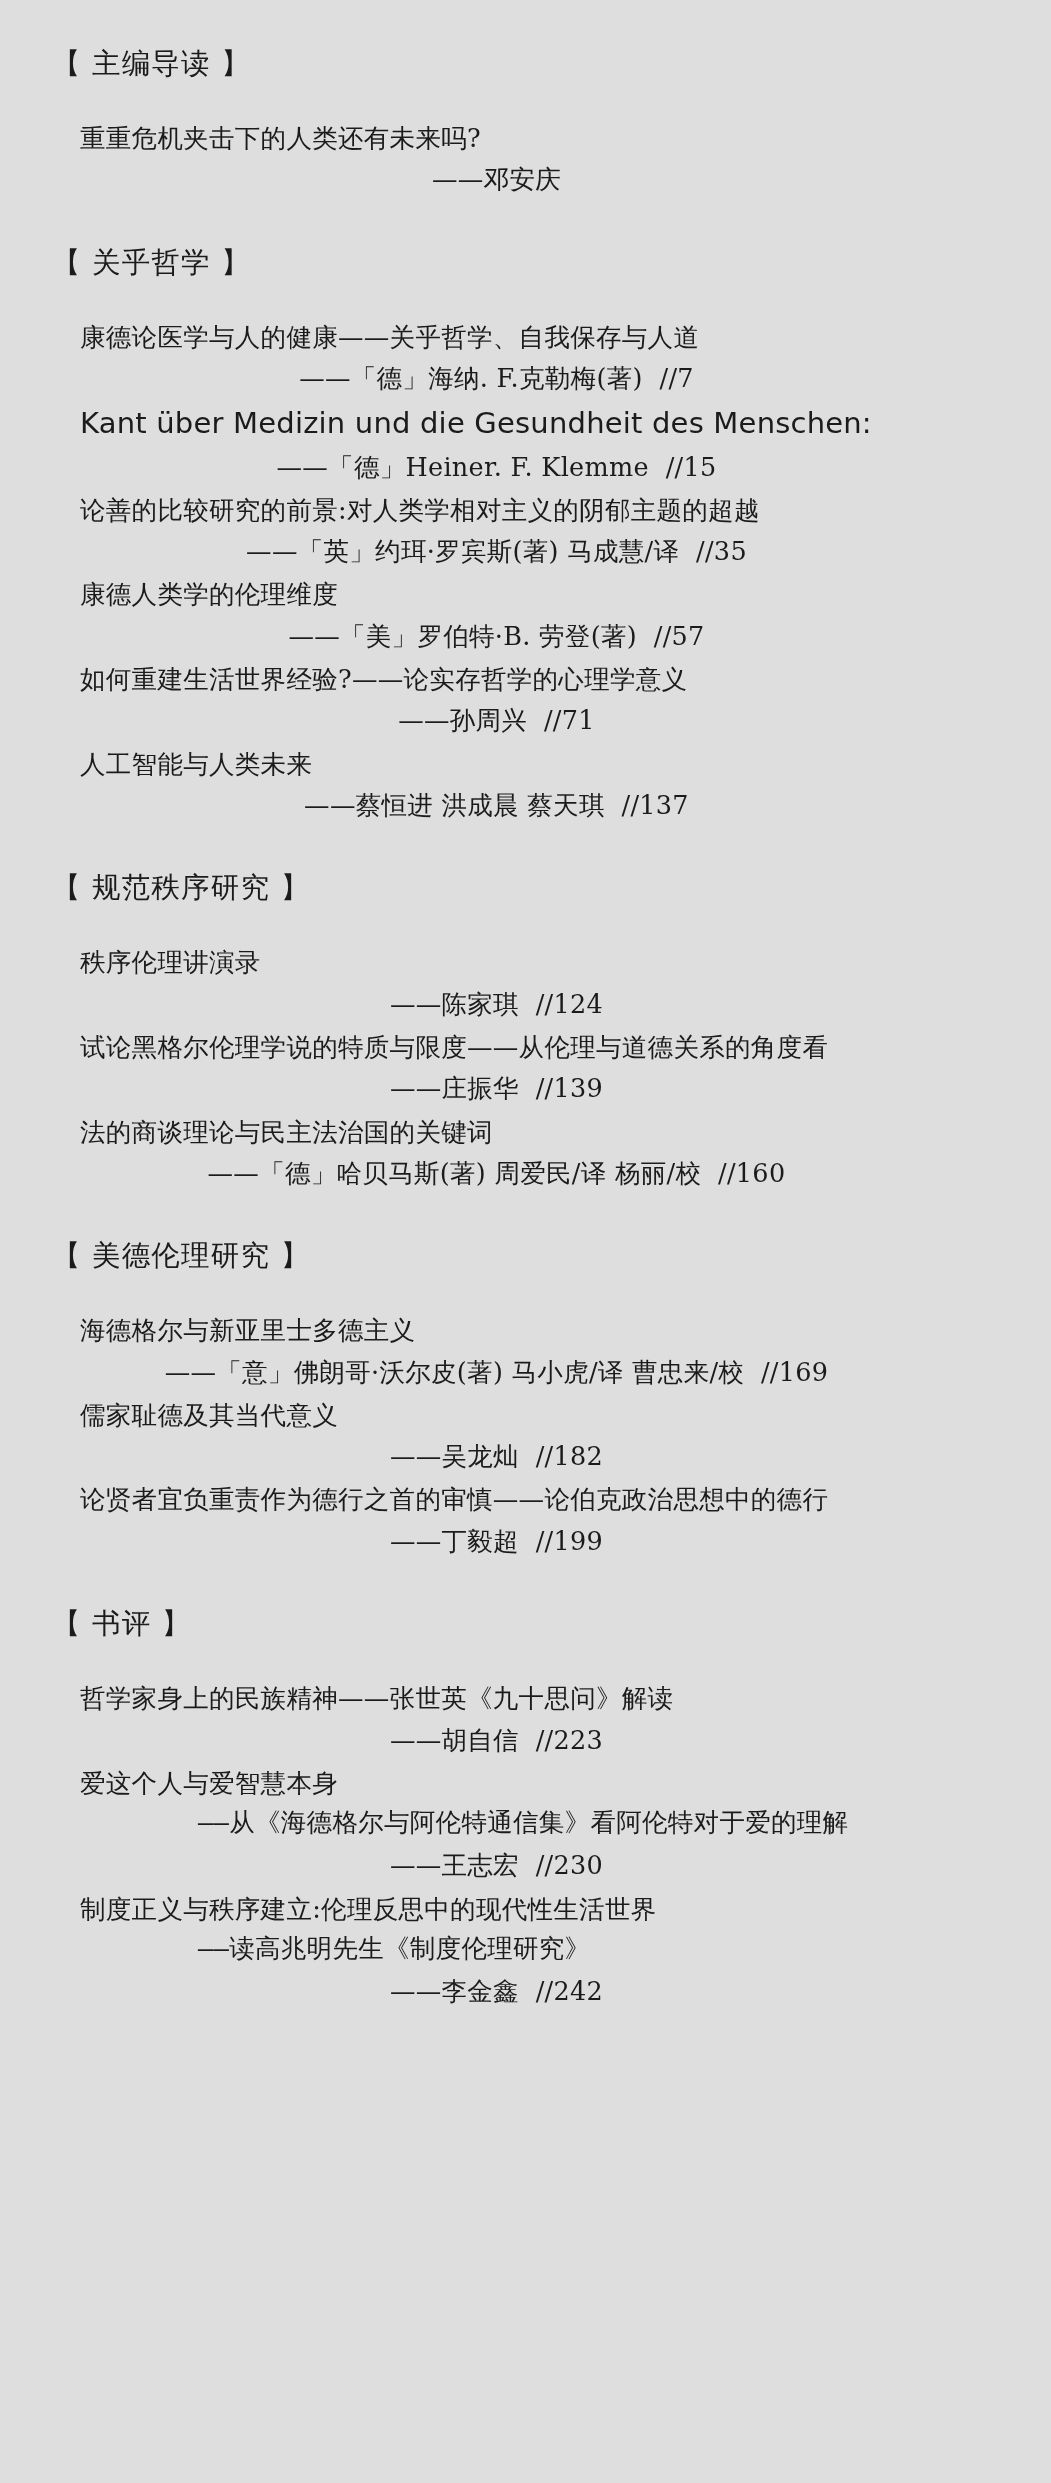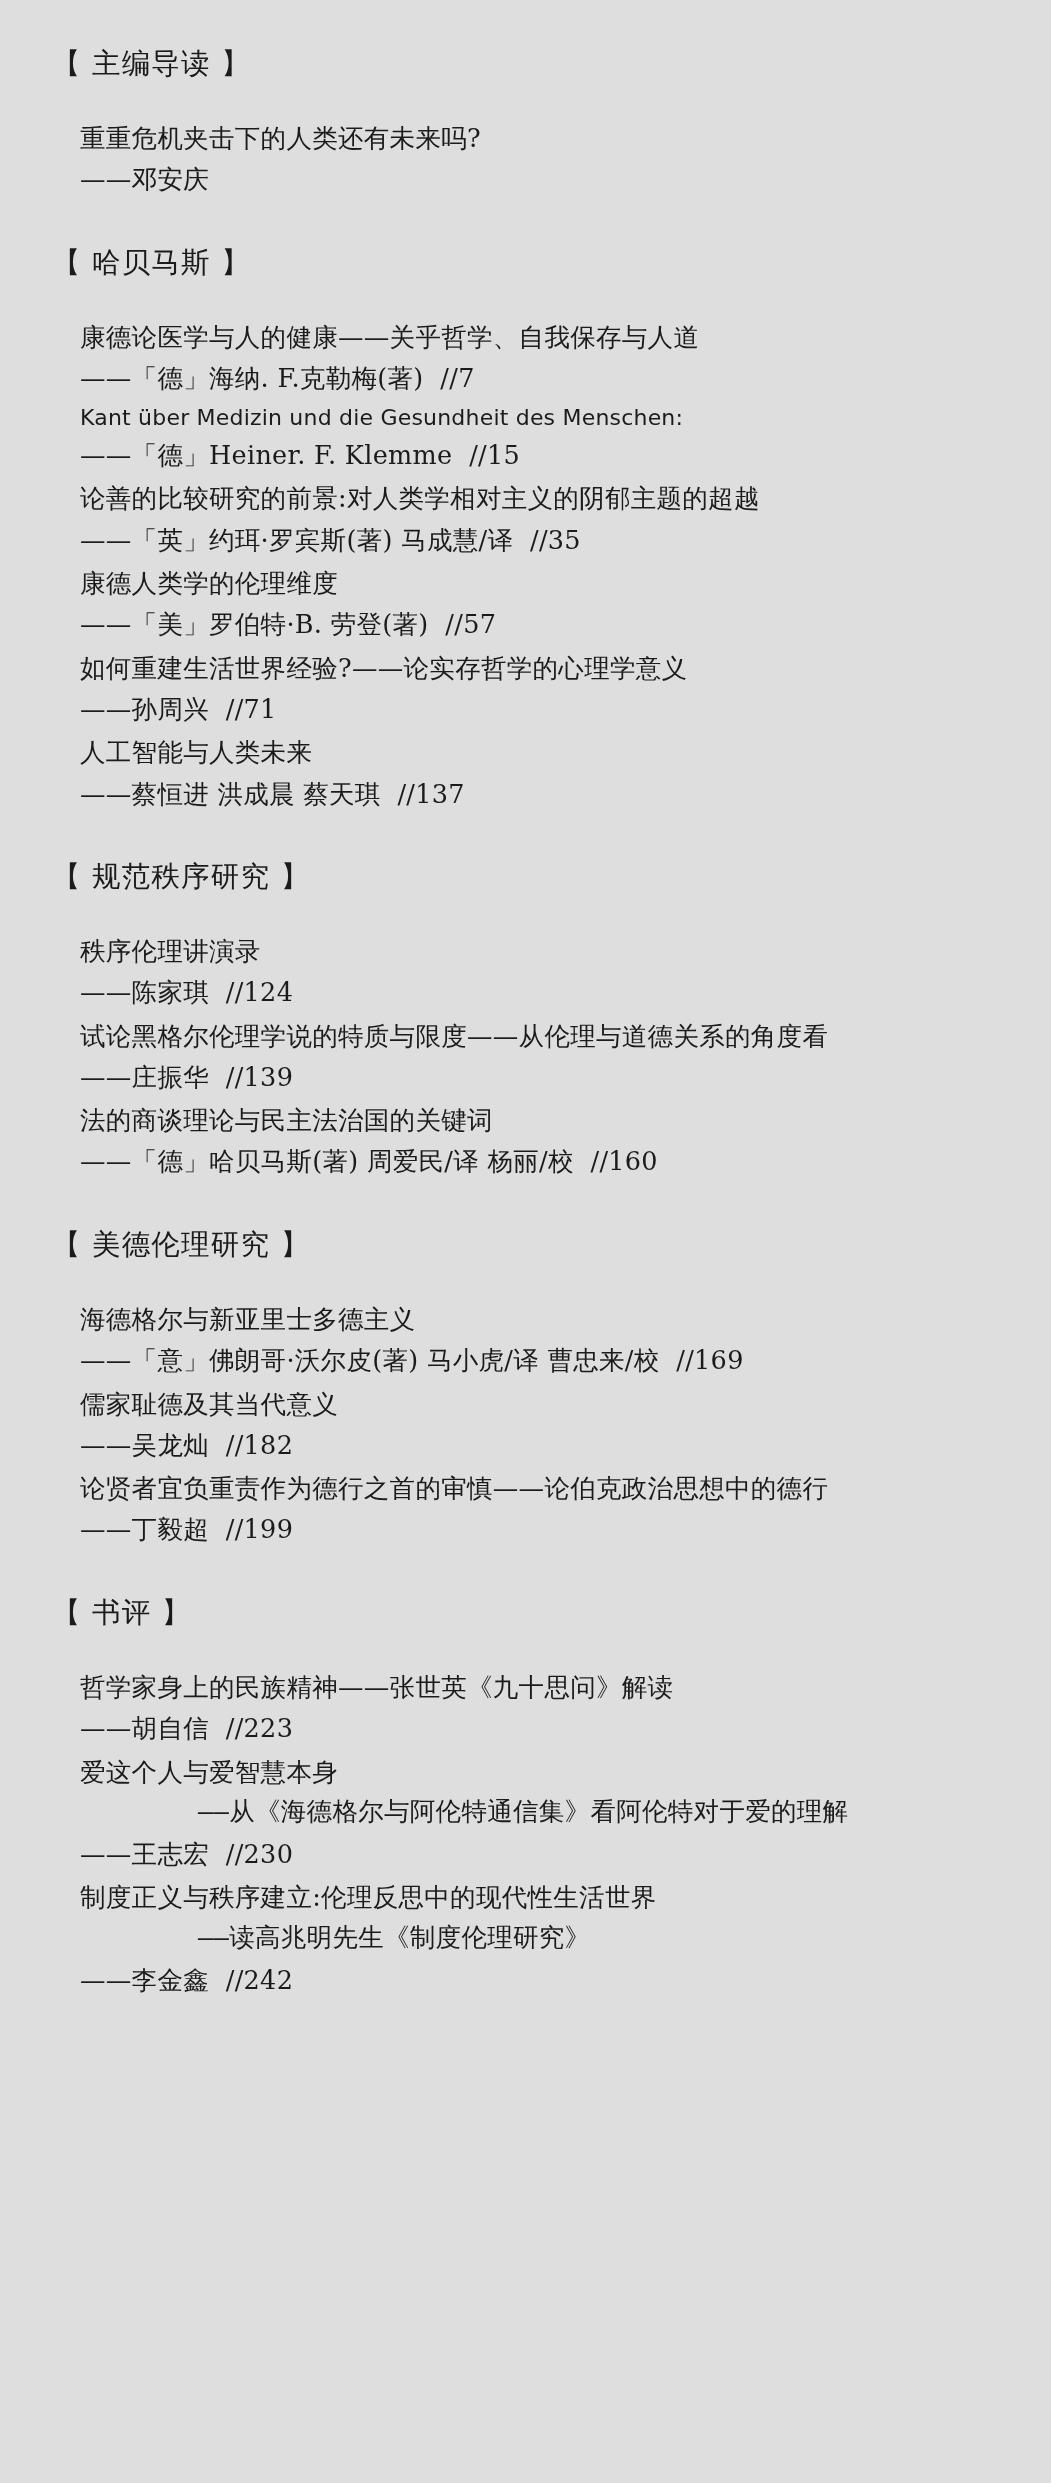--- a/index.html
+++ b/index.html
@@ -39,32 +39,33 @@
     margin-left: 28px;
   }
   .title-line {
     font-size: 25.5px;
     line-height: 1.62;
     letter-spacing: 0.3px;
     white-space: pre-wrap;
     font-family: "DejaVu Serif", "Liberation Serif", serif;
   }
   .latin-line {
-    font-size: 22px;
+    font-size: 29px;
     line-height: 1.62;
     letter-spacing: 0.2px;
     white-space: pre-wrap;
     font-family: "DejaVu Sans", "Liberation Sans", sans-serif;
   }
   .author-line {
     font-size: 25.5px;
     line-height: 1.62;
     letter-spacing: 0.3px;
     white-space: pre-wrap;
     font-family: "DejaVu Serif", "Liberation Serif", serif;
+    text-align: center;
   }
   .sub-line {
     font-size: 25.5px;
     line-height: 1.62;
     letter-spacing: 0.3px;
     white-space: pre-wrap;
     font-family: Liberation Mono, monospace;
     padding-left: 118px;
   }
   .gap-lg {
@@ -84,21 +85,21 @@
         <div class="gap-md"></div>
         <div class="entries">
           <div class="entry">
             <div class="title-line">重重危机夹击下的人类还有未来吗?</div>
             <div class="author-line">——邓安庆</div>
           </div>
         </div>
         <div class="gap-lg"></div>
       </div>
       <div class="section">
-        <div class="section-head">【 哈贝马斯 】</div>
+        <div class="section-head">【 关乎哲学 】</div>
         <div class="gap-md"></div>
         <div class="entries">
           <div class="entry">
             <div class="title-line">康德论医学与人的健康——关乎哲学、自我保存与人道</div>
             <div class="author-line">——「德」海纳. F.克勒梅(著)  //7</div>
             <div class="latin-line">Kant über Medizin und die Gesundheit des Menschen:</div>
             <div class="author-line">——「德」Heiner. F. Klemme  //15</div>
           </div>
           <div class="entry">
             <div class="title-line">论善的比较研究的前景:对人类学相对主义的阴郁主题的超越</div>

